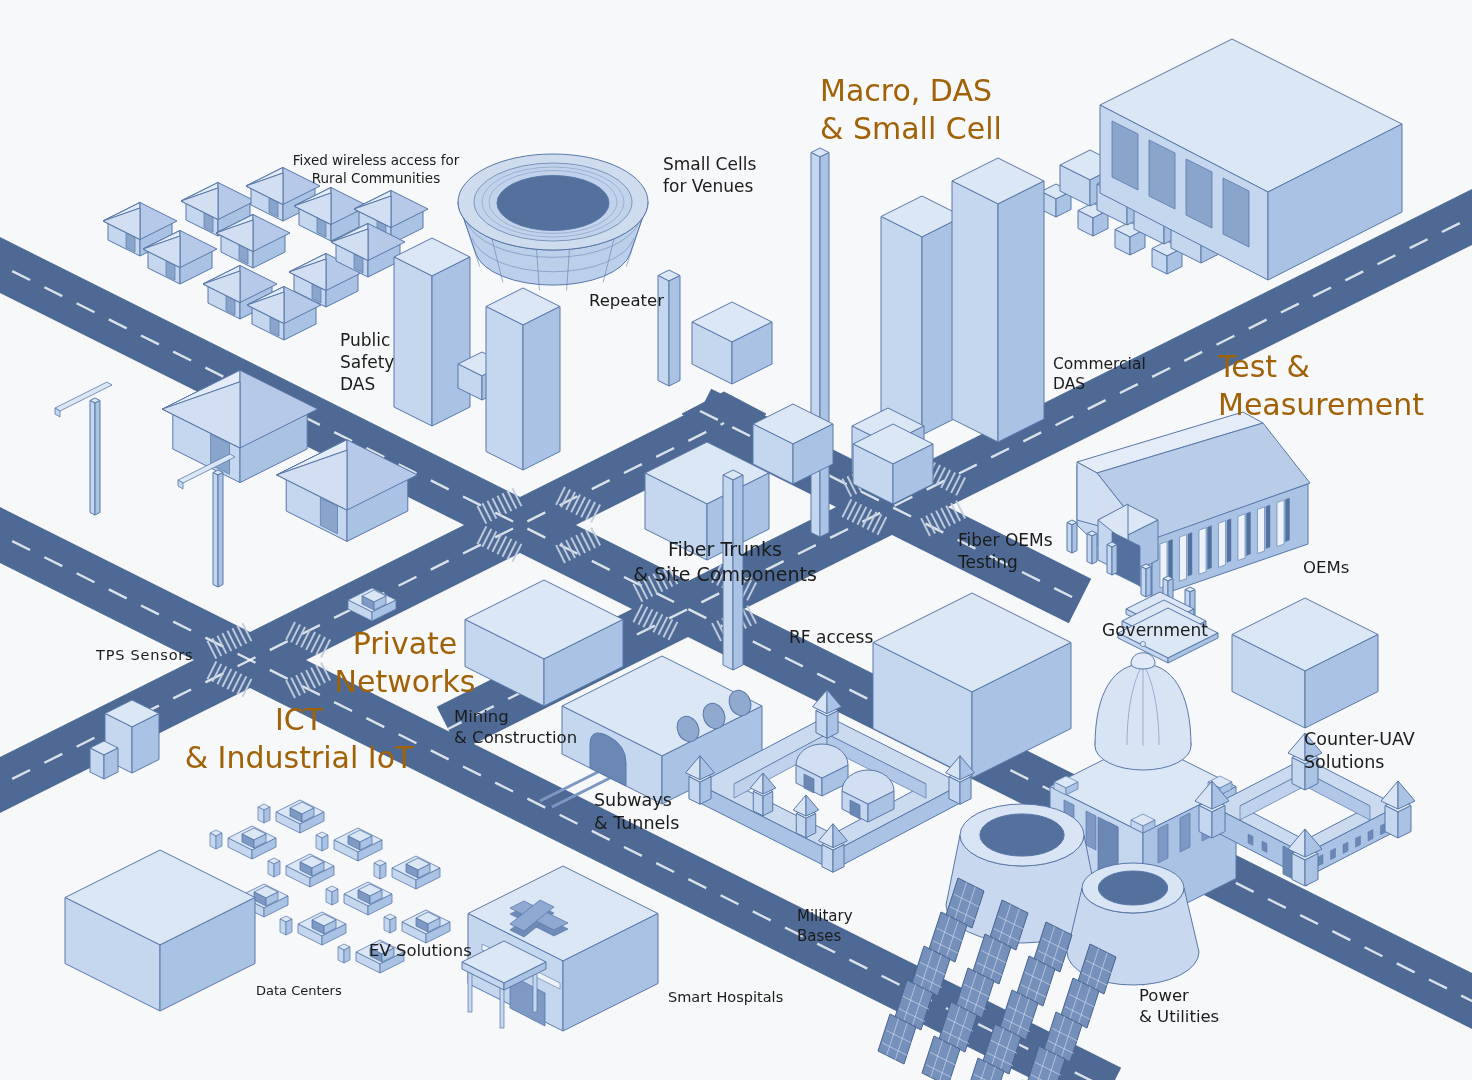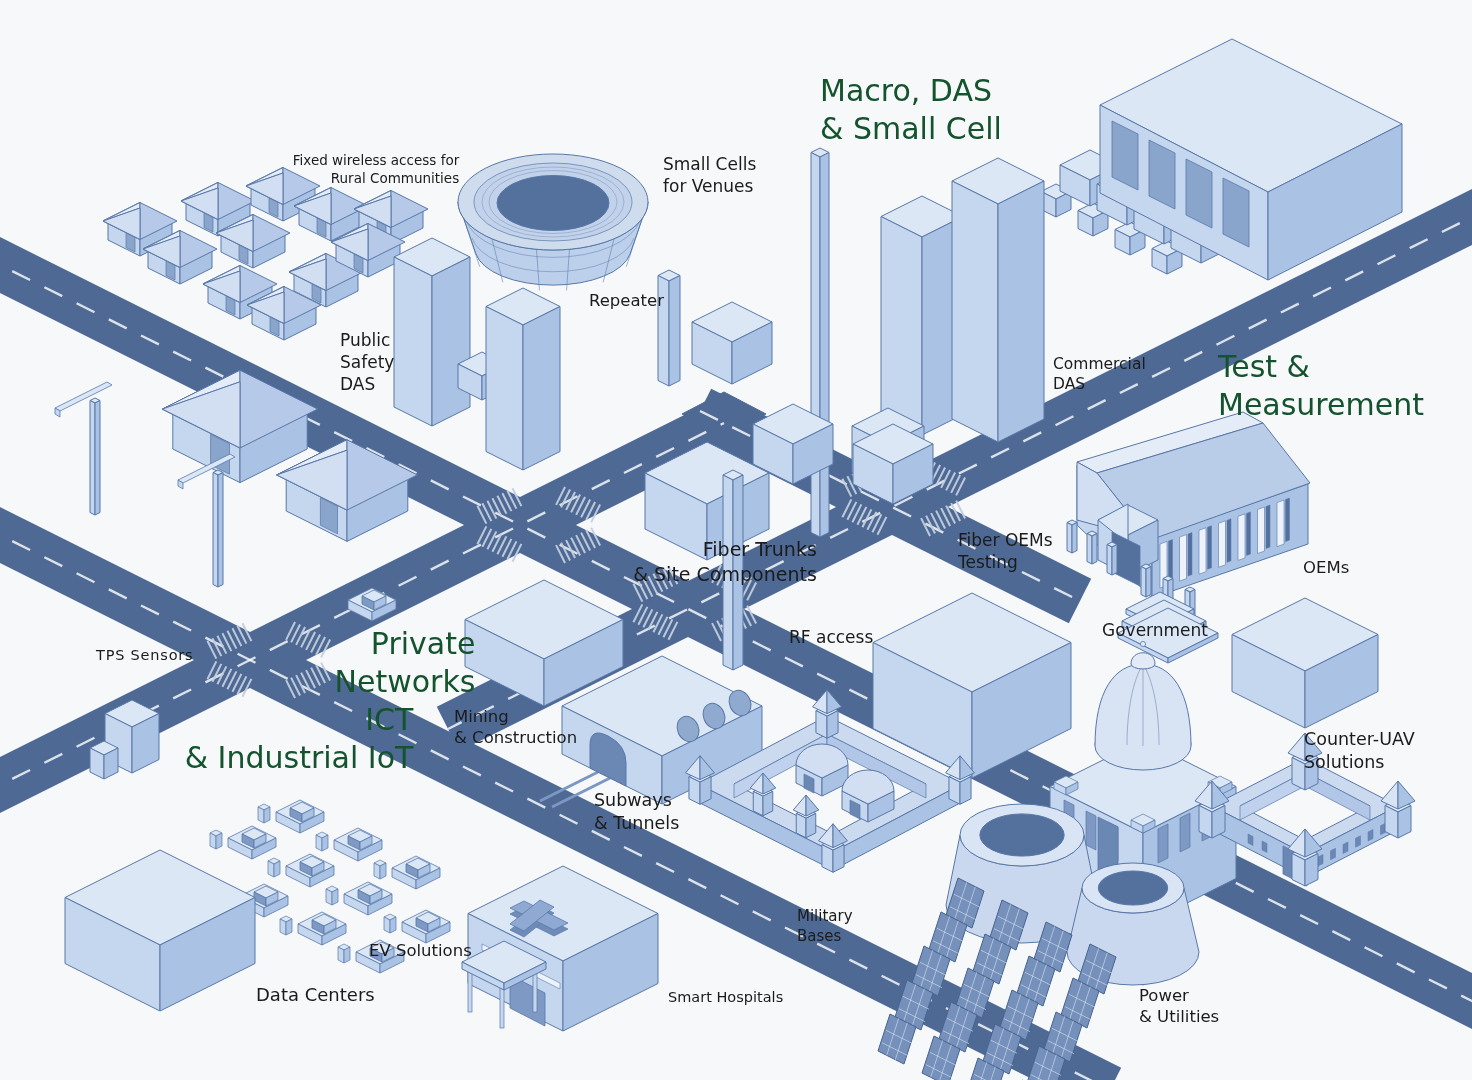--- a/index.html
+++ b/index.html
@@ -1,22 +1,22 @@
 <!DOCTYPE html>
 <html><head>
 <meta charset="utf-8">
 <style>
   html,body{margin:0;padding:0;}
   body{width:1472px;height:1080px;overflow:hidden;font-family:"DejaVu Sans","Liberation Sans",sans-serif;}
   .stage{position:relative;width:1472px;height:1080px;background:#f7f8fa;}
   svg{position:absolute;left:0;top:0;}
   .labels{position:absolute;left:0;top:0;width:100%;height:100%;pointer-events:none;}
   .lbl{position:absolute;color:#1b1b1b;white-space:pre-line;line-height:1.3;}
-  .title{position:absolute;color:#14532d;white-space:pre-line;font-size:30px;line-height:1.25;}
-  .c{transform:translateX(-50%);text-align:right;}
+  .title{position:absolute;color:#a16207;white-space:pre-line;font-size:30px;line-height:1.25;}
+  .c{transform:translateX(-50%);text-align:center;}
 </style>
 </head>
 <body>
 
 <div class="stage" style="background: rgb(247, 248, 250);">
   <svg id="scene" width="1472" height="1080" viewBox="0 0 1472 1080">
       <g>
         <path d="M -20 255 L 1492 1011" fill="none" stroke="#4e6a94" stroke-width="50"></path>
         <path d="M -20 525 L 1110 1090" fill="none" stroke="#4e6a94" stroke-width="50"></path>
         <path d="M -20 795 L 724 423" fill="none" stroke="#4e6a94" stroke-width="50"></path>
@@ -835,18 +835,18 @@
     <div class="lbl" style="left:96px;top:646px;font-size:14.5px;letter-spacing:.8px">TPS Sensors</div>
     <div class="lbl" style="left:454px;top:706px;font-size:16.5px">Mining
 &amp; Construction</div>
     <div class="lbl" style="left:594px;top:789px;font-size:17.5px">Subways
 &amp; Tunnels</div>
     <div class="lbl" style="left:1304px;top:728px;font-size:17.5px">Counter-UAV
 Solutions</div>
     <div class="lbl" style="left:797px;top:907px;font-size:15px">Military
 Bases</div>
     <div class="lbl" style="left:369px;top:940px;font-size:16.5px">EV Solutions</div>
-    <div class="lbl" style="left:256px;top:983px;font-size:18px">Data Centers</div>
+    <div class="lbl" style="left:256px;top:983px;font-size:13px">Data Centers</div>
     <div class="lbl" style="left:668px;top:988px;font-size:14.5px">Smart Hospitals</div>
     <div class="lbl" style="left:1139px;top:985px;font-size:16.5px">Power
 &amp; Utilities</div>
   </div>
 </div>
 
 </body></html>

